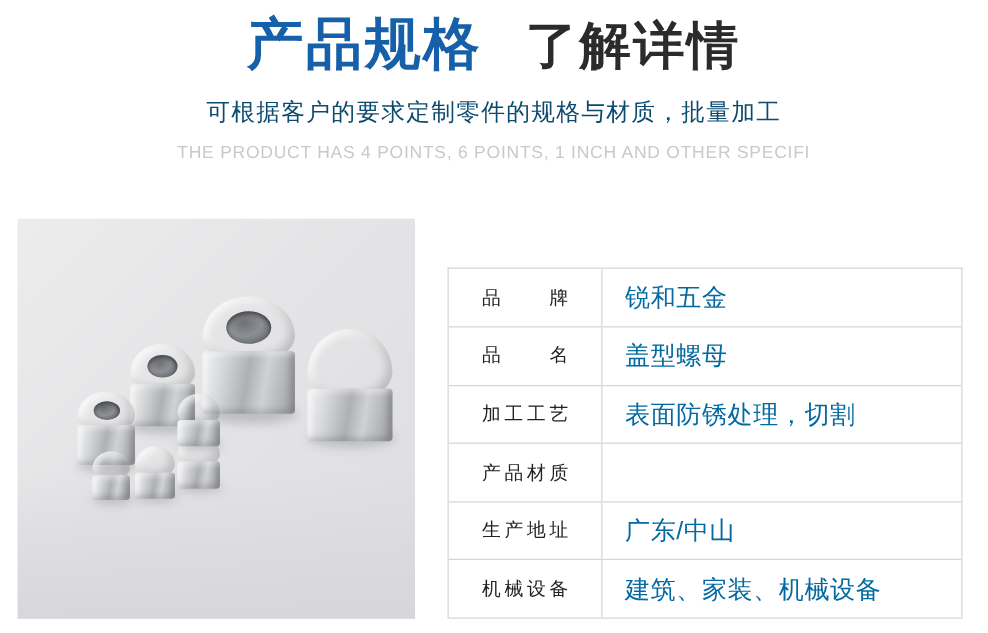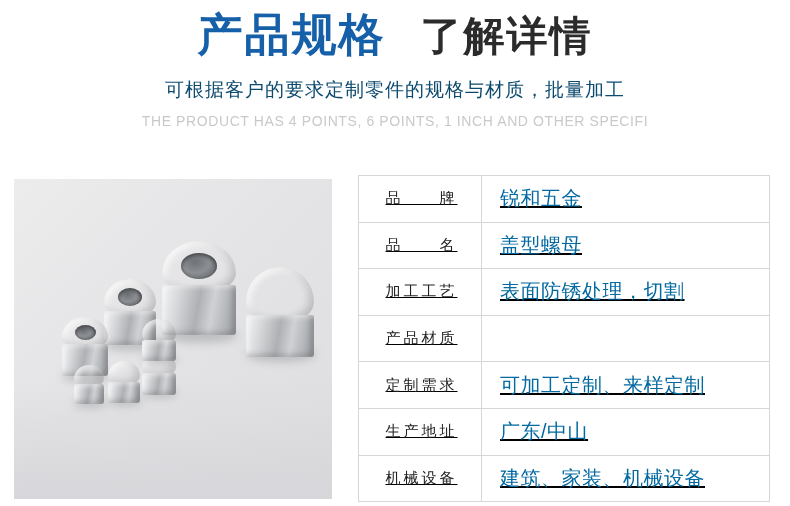--- a/index.html
+++ b/index.html
@@ -62,22 +62,21 @@
     white-space: nowrap;
   }
 
   
   .content {
     position: absolute;
     top: 175px;
     left: 0;
     width: 790px;
     display: flex;
-    align-items: center;
-    text-decoration: underline;
+    align-items: flex-end;
   }
 
   .photo-wrap {
     margin-left: 14px;
     width: 318px;
     height: 320px;
     background: linear-gradient(135deg, #ececed 0%, #e4e4e6 45%, #dedee0 100%);
     position: relative;
     overflow: hidden;
     flex: none;
@@ -240,24 +239,20 @@
 
       <div class="spec-row">
         <div class="spec-label">加工工艺</div>
         <div class="spec-value">表面防锈处理，切割</div>
       </div>
 
       <div class="spec-row">
         <div class="spec-label">产品材质</div>
       </div>
 
-      <div class="spec-row">
-        <div class="spec-label">定制需求</div>
-        <div class="spec-value">可加工定制、来样定制</div>
-      </div>
 
       <div class="spec-row">
         <div class="spec-label">生产地址</div>
         <div class="spec-value">广东/中山</div>
       </div>
 
       <div class="spec-row">
         <div class="spec-label">机械设备</div>
         <div class="spec-value">建筑、家装、机械设备</div>
       </div>

